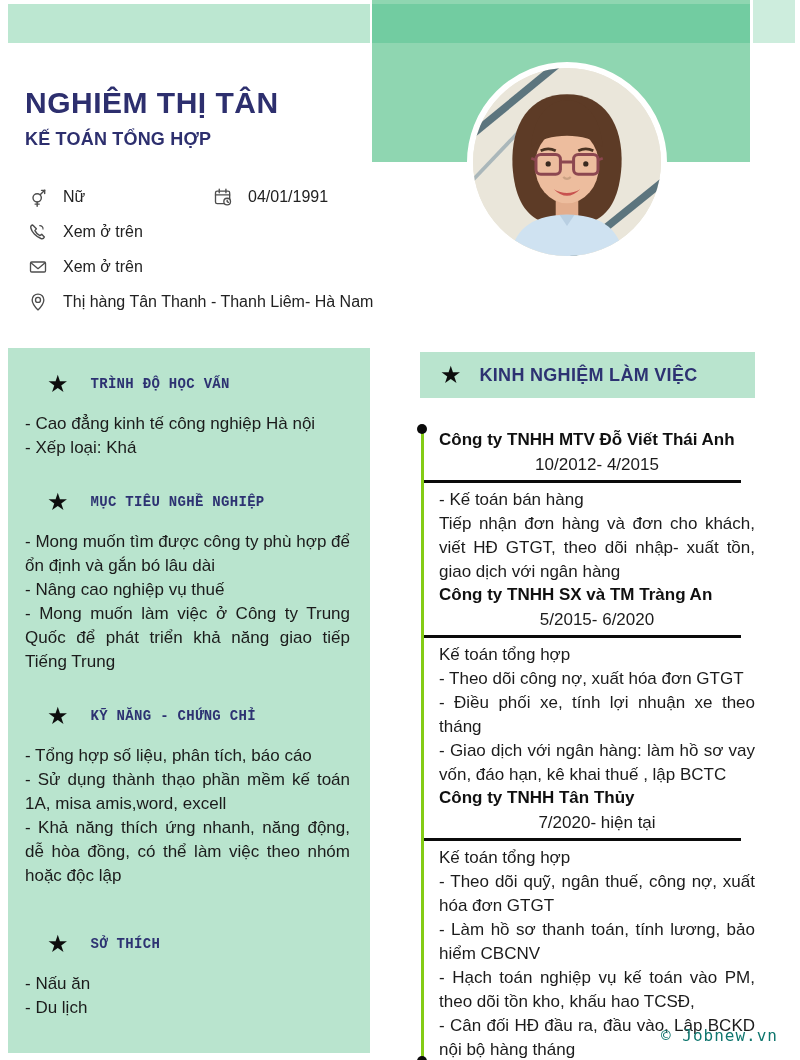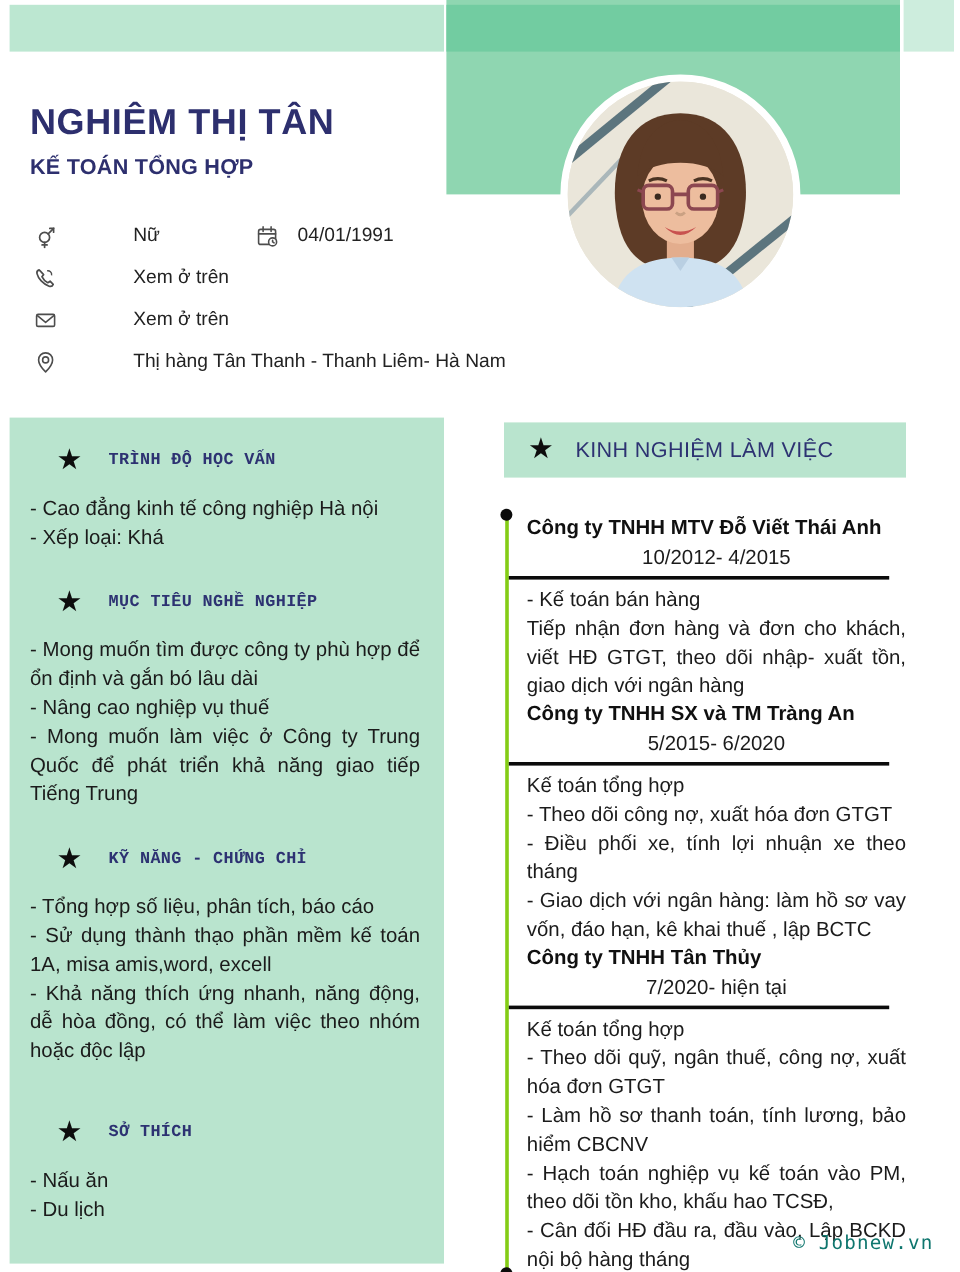--- a/index.html
+++ b/index.html
@@ -22,21 +22,21 @@
   .avatar svg { display:block; width:100%; height:100%; }
 
   
   .name   { position:absolute; left:25px; top:86px;  margin:0; font-size:30px; font-weight:bold;
             color:#2d2f6e; letter-spacing:.5px; }
   .jtitle { position:absolute; left:25px; top:129px; margin:0; font-size:18px; font-weight:bold;
             color:#2d2f6e; letter-spacing:.2px; }
 
   
   .contact { position:absolute; left:28px; top:186px; width:400px; font-size:16px; color:#222; }
-  .c-row  { position:relative; display:flex; align-items:center; height:22px; margin-bottom:13px;gap:48px; }
+  .c-row  { position:relative; display:flex; align-items:center; height:22px; margin-bottom:13px; }
   .cicon  { width:20px; height:20px; margin-right:15px; flex:0 0 20px; display:inline-flex;
             align-items:center; justify-content:center; }
   .cicon svg { width:20px; height:20px; }
   .grp2   { position:absolute; left:185px; top:0; display:flex; align-items:center; height:22px; }
 
   
   .left-panel { position:absolute; left:8px; top:348px; width:362px; height:705px;
                 background:#b9e4ce; box-sizing:border-box; padding:24px 20px 0 17px; }
   .sec-head  { display:flex; align-items:center; margin:0 0 16px 22px; height:24px; }
   .star      { font-size:24px; line-height:1; color:#0d0d0d; margin-right:22px; }
@@ -44,21 +44,21 @@
   .sec-body  { font-size:17px; line-height:24px; color:#1b1b1b; }
   .sec-body p { margin:0; text-align:justify; }
   .left-section + .left-section { margin-top:30px; }
   .left-section:last-child { margin-top:44px; }
 
   
   .exp-header { position:absolute; left:420px; top:352px; width:335px; height:46px;
                 background:#b9e4ce; display:flex; align-items:center; padding-left:20px;
                 box-sizing:border-box; }
   .exp-header .star { font-size:24px; margin-right:18px; }
-  .exp-title { font-size:18px; font-weight:normal; color:#2d3272; letter-spacing:.3px;text-align:right; }
+  .exp-title { font-size:18px; font-weight:bold; color:#2d3272; letter-spacing:.3px;text-align:right; }
 
   .timeline { position:absolute; left:421px; top:426px; width:334px; height:638px;
               border-left:3px solid #84cc16; box-sizing:border-box; padding-top:3px; }
   .timeline::before, .timeline::after {
     content:""; position:absolute; left:-7px; width:10px; height:10px;
     border-radius:50%; background:#0b0b0b;
   }
   .timeline::before { top:-2px; }
   .timeline::after  { bottom:-2px; }
 

